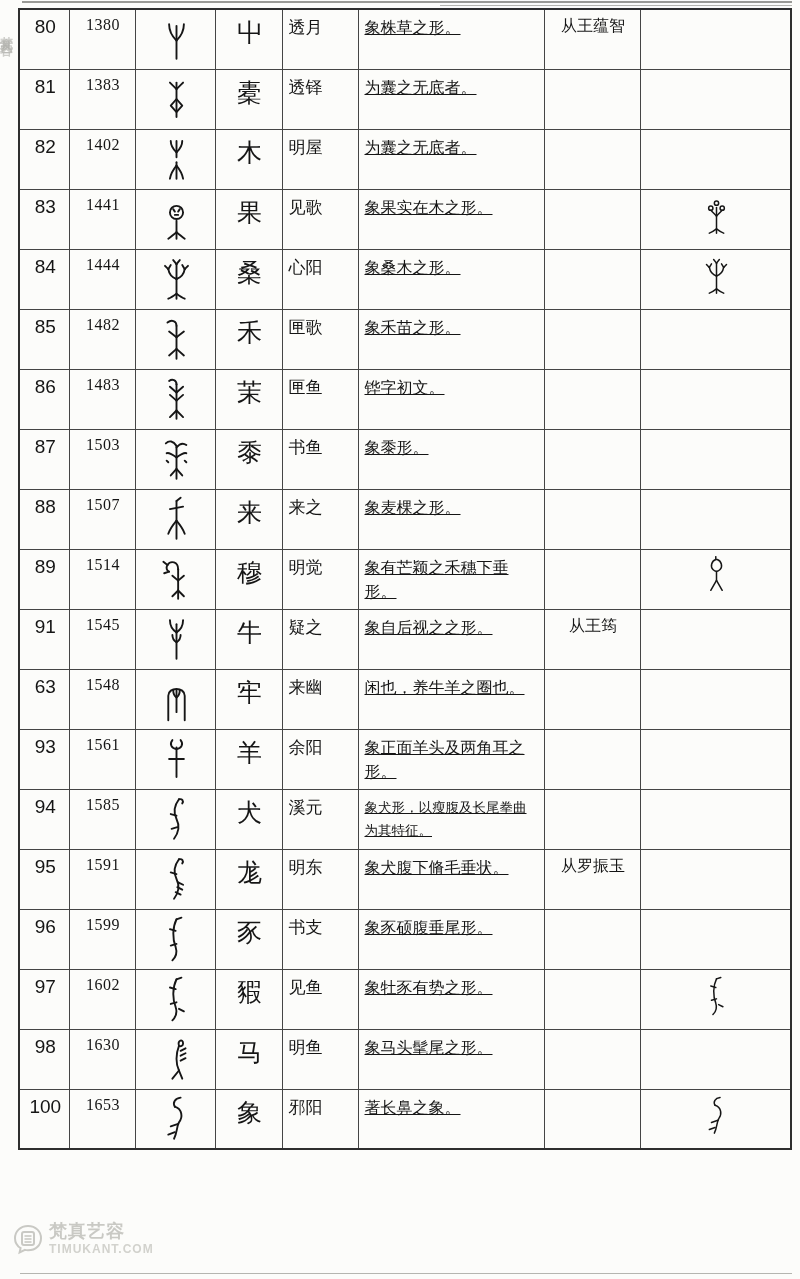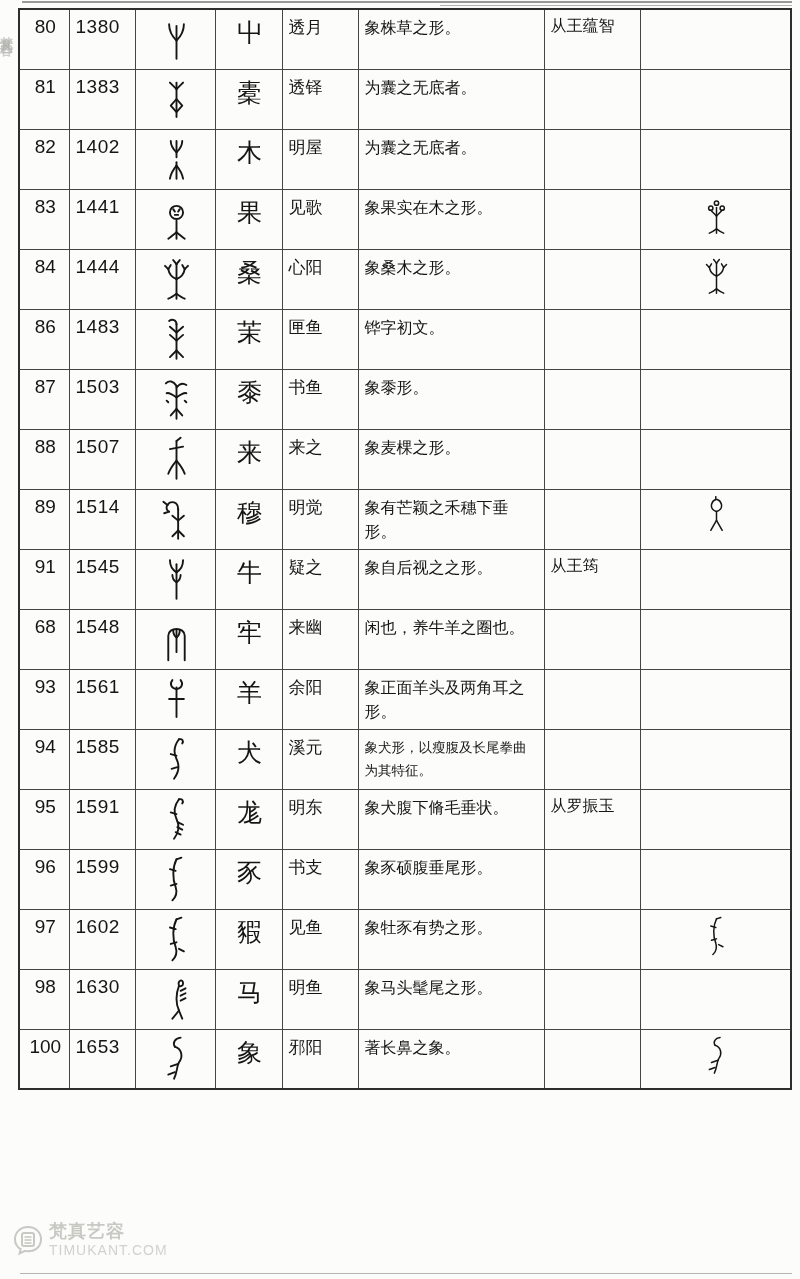--- a/index.html
+++ b/index.html
@@ -17,47 +17,47 @@
     border-collapse:collapse;table-layout:fixed;
     border:2px solid #2e2e2e;
     padding-left:37px;
   }
   table.scan td{
     border:1px solid #454545;
     vertical-align:top;box-sizing:border-box;
     height:60px;padding:6px 4px 0 6px;overflow:hidden;
   }
   td.c-num{font-family:"Liberation Sans",sans-serif;font-size:19px;text-align:center;padding-top:9px;}
-  td.c-cat{font-family:Liberation Sans, sans-serif;font-size:19px;padding-top:9px;letter-spacing:.5px;}
+  td.c-cat{font-family:Liberation Serif, serif;font-size:16px;text-align:center;padding-top:9px;letter-spacing:.5px;}
   td.c-glyph{text-align:center;padding-top:4px;}
   td.c-char{font-size:25px;text-align:center;padding-top:11px;}
   td.c-read{font-size:17px;padding-top:10px;padding-left:10px;margin-top:20px;}
-  td.c-desc{font-size:16px;line-height:1.55;padding-top:9px;padding-left:9px;padding-right:8px;}
+  td.c-desc{font-size:16px;line-height:1.55;padding-top:9px;padding-left:9px;padding-right:8px;text-decoration:underline;}
   td.c-desc.small{font-size:13.5px;line-height:1.75;margin-top:48px;}
-  td.c-src{font-size:16px;padding-top:10px;padding-left:8px;}
+  td.c-src{font-size:16px;padding-top:10px;padding-left:8px;text-align:center;}
   td.c-var{text-align:center;padding-top:8px;}
   .oracle-svg{display:inline-block;}
   .oracle-svg path{fill:none;stroke:#161616;stroke-width:2.3;stroke-linecap:round;stroke-linejoin:round;}
   .variant .oracle-svg path{stroke-width:2.1;}
 
   
   #wm-top{
     position:absolute;left:0px;top:26px;width:15px;
     writing-mode:vertical-rl;text-orientation:upright;
     font-size:13px;letter-spacing:2px;color:rgba(175,175,170,.6);
     font-weight:bold;user-select:none;
   }
   #wm-bottom{
     position:absolute;left:12px;top:1222px;display:flex;align-items:center;gap:5px;
     color:#c9c9c4;user-select:none;
   }
   #wm-bottom .bubble{flex:0 0 auto;}
   #wm-bottom .txtcol{display:flex;flex-direction:column;line-height:1;}
   #wm-bottom .zh{font-size:18px;font-weight:bold;letter-spacing:1px;color:#c9c9c4;}
-  #wm-bottom .en{font-size:14px;font-family:"Liberation Sans",sans-serif;letter-spacing:1px;color:#d2d2cd;margin-top:3px;}
+  #wm-bottom .en{font-size:12px;font-family:"Liberation Sans",sans-serif;letter-spacing:1px;color:#d2d2cd;margin-top:3px;font-weight:bold;}
 </style>
 </head>
 <body>
 
 <div id="page">
   <div class="scanline" style="left:22px;top:1px;width:770px;"></div>
   <div class="scanline frag" style="left:440px;top:5px;width:352px;"></div>
   <div class="scanline frag" style="left:20px;top:1273px;width:772px;"></div>
 
   <div id="wm-top">
@@ -180,20 +180,37 @@
               <path d="M10 16 L13 11"></path>
               <path d="M20 28 L20 10"></path>
               <path d="M20 10 L16 5"></path>
               <path d="M20 10 L24 5"></path>
               <path d="M20 28 C26 26 29 22 30 16"></path>
               <path d="M30 16 L27 11"></path>
               <path d="M30 16 L34 12"></path>
             </svg></td>
         </tr>
         <tr>
+          <td class="c-num">85</td>
+          <td class="c-cat">1482</td>
+          <td class="c-glyph"><svg class="oracle-svg" width="33" height="46" viewBox="0 0 40 56">
+              <path d="M20 52 L20 12"></path>
+              <path d="M20 12 C20 6 14 4 9 8"></path>
+              <path d="M20 26 L11 19"></path>
+              <path d="M20 26 L29 19"></path>
+              <path d="M20 40 L11 48"></path>
+              <path d="M20 40 L29 48"></path>
+            </svg></td>
+          <td class="c-char">禾</td>
+          <td class="c-read">匣歌</td>
+          <td class="c-desc">象禾苗之形。</td>
+          <td class="c-src"></td>
+          <td class="c-var variant"></td>
+        </tr>
+        <tr>
           <td class="c-num">86</td>
           <td class="c-cat">1483</td>
           <td class="c-glyph"><svg class="oracle-svg" width="33" height="46" viewBox="0 0 40 56">
               <path d="M20 52 L20 10"></path>
               <path d="M20 10 C20 5 15 3 11 6"></path>
               <path d="M20 20 L12 13"></path>
               <path d="M20 20 L28 13"></path>
               <path d="M20 30 L12 23"></path>
               <path d="M20 30 L28 23"></path>
               <path d="M20 42 L12 50"></path>
@@ -277,21 +294,21 @@
               <path d="M20 32 C17 30 15 27 15 23"></path>
               <path d="M20 32 C23 30 25 27 25 23"></path>
             </svg></td>
           <td class="c-char">牛</td>
           <td class="c-read">疑之</td>
           <td class="c-desc">象自后视之之形。</td>
           <td class="c-src">从王筠</td>
           <td class="c-var variant"></td>
         </tr>
         <tr>
-          <td class="c-num">68</td>
+          <td class="c-num">63</td>
           <td class="c-cat">1548</td>
           <td class="c-glyph"><svg class="oracle-svg" width="33" height="46" viewBox="0 0 40 56">
               <path d="M10 54 L10 24 C10 13 30 13 30 24 L30 54"></path>
               <path d="M20 44 L20 18"></path>
               <path d="M20 26 C17 24 16 21 16 17"></path>
               <path d="M20 26 C23 24 24 21 24 17"></path>
             </svg></td>
           <td class="c-char">牢</td>
           <td class="c-read">来幽</td>
           <td class="c-desc">闲也，养牛羊之圈也。</td>

